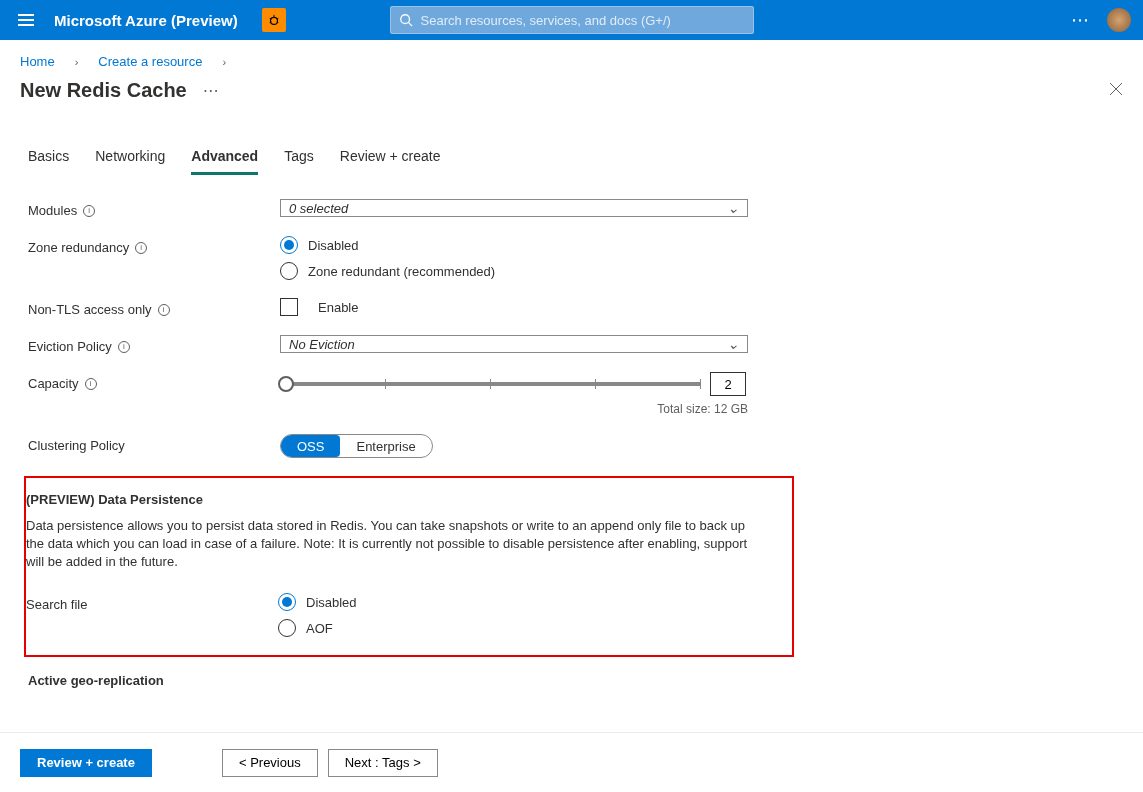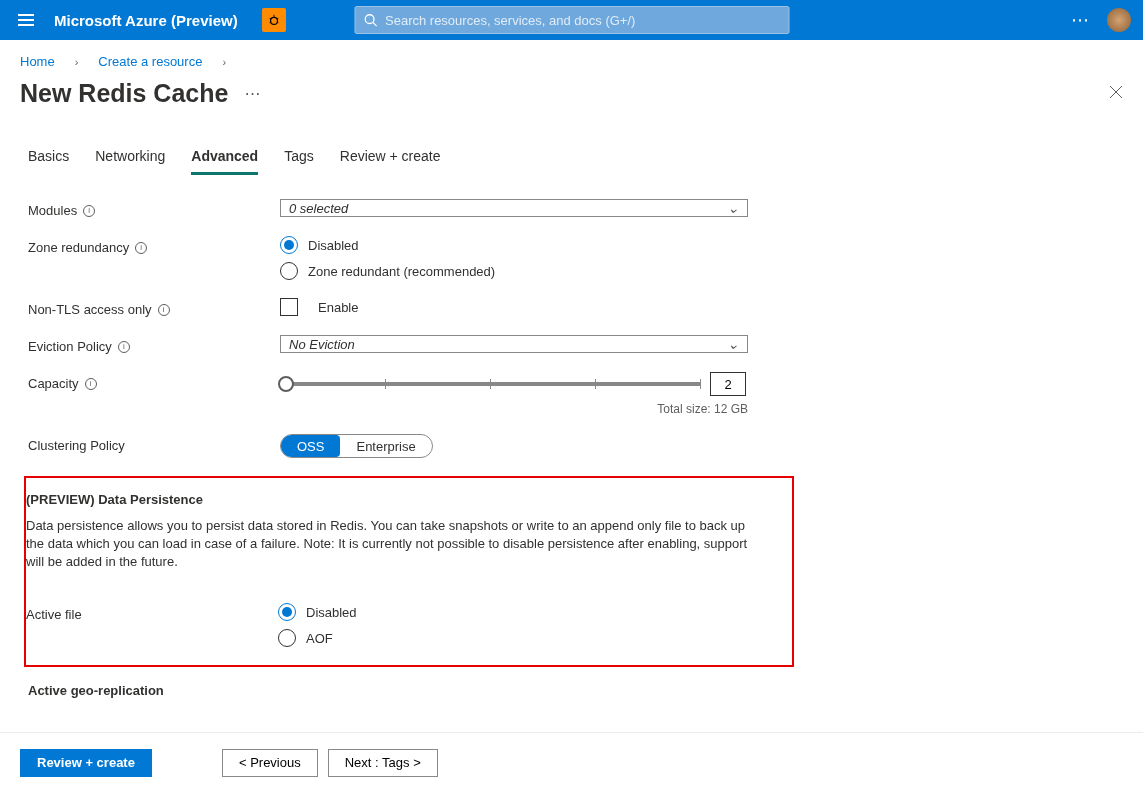--- a/index.html
+++ b/index.html
@@ -5,36 +5,36 @@
   * { box-sizing: border-box; margin: 0; padding: 0; }
   body { font-family: "Segoe UI", Arial, sans-serif; font-size: 13px; color: #323130; background: #fff; width: 1143px; height: 792px; overflow: hidden; position: relative; }
   
   
   .topbar { background: #0078d4; height: 40px; display: flex; align-items: center; color: #fff; padding: 0 12px; }
   .hamburger { display: flex; flex-direction: column; gap: 3px; cursor: pointer; padding: 6px; }
   .hamburger span { width: 16px; height: 2px; background: #fff; }
   .brand { font-size: 15px; font-weight: 600; margin-left: 14px; }
   .bug-square { width: 24px; height: 24px; background: #ff8c00; border-radius: 2px; display: flex; align-items: center; justify-content: center; margin-left: 24px; color: #000; font-size: 14px; }
   .search-wrap { flex: 0 0 auto; position: absolute; left: 50%; transform: translateX(-50%); }
-  .search-box { display: flex; align-items: center; width: 435px; height: 28px; background: #6fa8dc; border: 1px solid #9bc2e6; border-radius: 2px; padding: 12px 8px; color: #fff; }
+  .search-box { display: flex; align-items: center; width: 364px; height: 28px; background: #6fa8dc; border: 1px solid #9bc2e6; border-radius: 2px; padding: 12px 8px; color: #fff; }
   .search-icon { width: 14px; height: 14px; margin-right: 8px; fill: #fff; }
   .search-box input { background: transparent; border: none; outline: none; color: #fff; font-size: 13px; flex: 1; }
   .search-box input::placeholder { color: #e0ecf7; }
   .topbar-right { margin-left: auto; display: flex; align-items: center; gap: 16px; }
   .more-dots { color: #fff; font-size: 18px; letter-spacing: 2px; cursor: pointer; }
   .avatar-circle { width: 24px; height: 24px; border-radius: 50%; background: radial-gradient(#d4a373,#8b5e34); }
   
   
   .breadcrumbs { display: flex; align-items: center; gap: 20px; padding: 14px 20px 6px; font-size: 13px; }
   .breadcrumbs a { color: #0078d4; text-decoration: none; }
   .chevron { color: #605e5c; font-size: 11px; }
   
   
   .page-head { display: flex; align-items: center; padding: 4px 20px 16px; }
-  .page-title { font-size: 25px; font-weight: 600; color: #323130; text-align: center; }
+  .page-title { font-size: 20px; font-weight: 600; color: #323130; text-align: center; }
   .title-more { margin-left: 16px; color: #605e5c; font-size: 16px; letter-spacing: 1px; cursor: pointer; }
   .close-x { margin-left: auto; font-size: 18px; color: #605e5c; cursor: pointer; font-weight: 400; }
   .close-x svg { width: 14px; height: 14px; }
   
   
   .content { position: absolute; top: 120px; left: 0; right: 0; bottom: 0; overflow: hidden; }
   .scroll-area { position: absolute; top: 0; left: 0; right: 0; bottom: 60px; overflow-y: scroll; padding: 0 20px 20px 28px; }
   
   
   .tabs { display: flex; gap: 26px; border-bottom: none; margin-top: 28px; margin-bottom: 24px; }
@@ -73,21 +73,21 @@
   .slider-note { text-align: right; font-size: 12px; color: #605e5c; margin-top: 6px; width: 468px; }
   
   
   .pill-toggle { display: inline-flex; border: 1px solid #8a8886; border-radius: 14px; overflow: hidden; height: 24px; align-items: center; }
   .pill-option { padding: 2px 16px; font-size: 13px; cursor: pointer; height: 100%; display: flex; align-items: center; }
   .pill-option.active { background: #0078d4; color: #fff; border-radius: 4px; }
   
   
   .highlight-box { border: 2px solid #e60000; padding: 14px 14px 18px 0; margin-left: -4px; width: 770px; }
   .section-title { font-weight: 600; font-size: 13px; margin-bottom: 10px; }
-  .section-desc { font-size: 13px; line-height: 18px; color: #323130; margin-bottom: 32px; max-width: 740px; }
+  .section-desc { font-size: 13px; line-height: 18px; color: #323130; margin-bottom: 22px; max-width: 740px; }
   
   .sub-heading { font-weight: 600; font-size: 13px; margin-top: 16px; }
   
   
   .bottom-bar { position: absolute; bottom: 0; left: 0; right: 0; height: 60px; border-top: 1px solid #edebe9; display: flex; align-items: center; padding: 0 20px; gap: 10px; background: #fff; }
   .btn { height: 28px; padding: 0 16px; font-size: 13px; cursor: pointer; border: 1px solid #8a8886; background: #fff; display: flex; align-items: center; }
   .btn.primary { background: #0078d4; color: #fff; border-color: #0078d4; font-weight: 600; }
   
   
   .scroll-area::-webkit-scrollbar { width: 16px; }
@@ -246,21 +246,21 @@
           <div class="pill-option">Enterprise</div>
         </div>
       </div>
     </div>
 
     <div class="highlight-box">
       <div class="section-title">(PREVIEW) Data Persistence</div>
       <div class="section-desc">Data persistence allows you to persist data stored in Redis. You can take snapshots or write to an append only file to back up the data which you can load in case of a failure. Note: It is currently not possible to disable persistence after enabling, support will be added in the future.</div>
       <div class="form-row" style="margin-bottom:0;">
         <div class="form-label">
-          <span>Active file</span>
+          <span>Search file</span>
         </div>
         <div class="form-control">
           <div class="radio-group">
             <div class="radio-item selected">
               <span class="radio-circle"></span>
               <span class="radio-label">Disabled</span>
             </div>
             <div class="radio-item">
               <span class="radio-circle"></span>
               <span class="radio-label">AOF</span>

